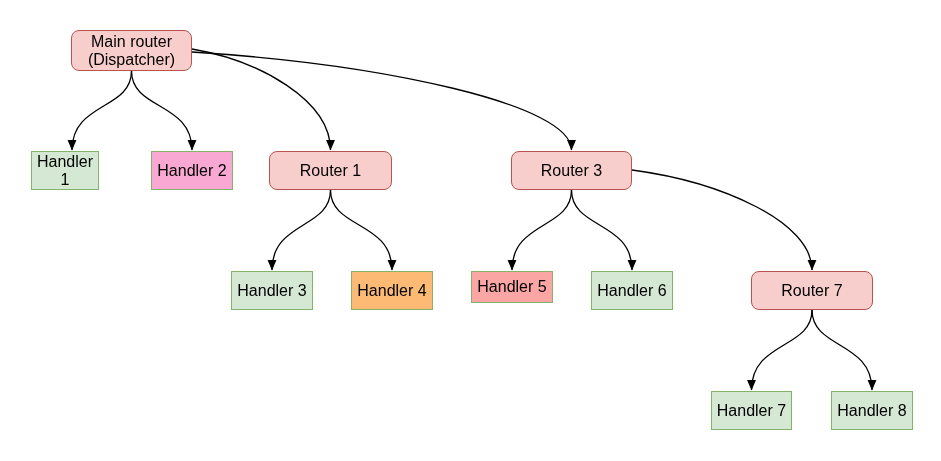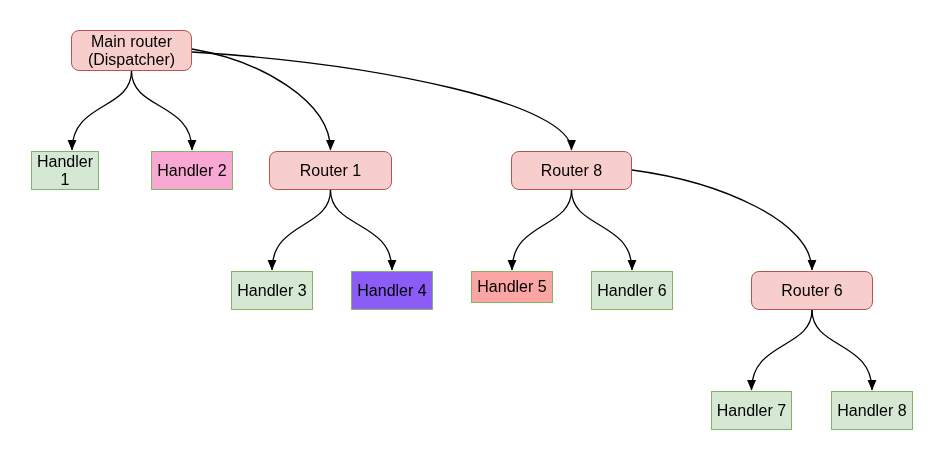--- a/index.html
+++ b/index.html
@@ -56,22 +56,22 @@
         <path d="M 812 310 C 812 349, 751.5 341, 751.5 390" fill="none" stroke="#000000" stroke-width="1.3" marker-end="url(#arrowhead)"></path>
         <path d="M 812 310 C 812 349, 872 341, 872 390" fill="none" stroke="#000000" stroke-width="1.3" marker-end="url(#arrowhead)"></path>
       </g>
   </svg>
   <div>
       <div class="node router" style="left: 71px; top: 30px; width: 121px; height: 41px; background: rgb(248, 206, 204); border: 1.3px solid rgb(184, 84, 80); border-radius: 8px;">Main router
 (Dispatcher)</div>
       <div class="node handler" style="left: 31px; top: 151px; width: 68px; height: 39px; background: rgb(213, 232, 212); border: 1.3px solid rgb(130, 179, 102); border-radius: 0px;">Handler 1</div>
       <div class="node handler" style="left: 151px; top: 151px; width: 82px; height: 39px; background: #f9a8d4; border: 1.3px solid rgb(130, 179, 102); border-radius: 0px;">Handler 2</div>
       <div class="node router" style="left: 269px; top: 151px; width: 123px; height: 39px; background: rgb(248, 206, 204); border: 1.3px solid rgb(184, 84, 80); border-radius: 8px;">Router 1</div>
-      <div class="node router" style="left: 511px; top: 151px; width: 121px; height: 39px; background: rgb(248, 206, 204); border: 1.3px solid rgb(184, 84, 80); border-radius: 8px;">Router 8</div>
+      <div class="node router" style="left: 511px; top: 151px; width: 121px; height: 39px; background: rgb(248, 206, 204); border: 1.3px solid rgb(184, 84, 80); border-radius: 8px;">Router 3</div>
       <div class="node handler" style="left: 231px; top: 271px; width: 82px; height: 39px; background: rgb(213, 232, 212); border: 1.3px solid rgb(130, 179, 102); border-radius: 0px;">Handler 3</div>
-      <div class="node handler" style="left: 351px; top: 271px; width: 82px; height: 39px; background: #8b5cf6; border: 1.3px solid rgb(130, 179, 102); border-radius: 0px;">Handler 4</div>
+      <div class="node handler" style="left: 351px; top: 271px; width: 82px; height: 39px; background: #fdba74; border: 1.3px solid rgb(130, 179, 102); border-radius: 0px;">Handler 4</div>
       <div class="node handler" style="left: 471px; top: 271px; width: 82px; height: 32px; background: #fca5a5; border: 1.3px solid rgb(130, 179, 102); border-radius: 0px;">Handler 5</div>
       <div class="node handler" style="left: 591px; top: 271px; width: 82px; height: 39px; background: rgb(213, 232, 212); border: 1.3px solid rgb(130, 179, 102); border-radius: 0px;">Handler 6</div>
-      <div class="node router" style="left: 751px; top: 271px; width: 122px; height: 39px; background: rgb(248, 206, 204); border: 1.3px solid rgb(184, 84, 80); border-radius: 8px;">Router 6</div>
+      <div class="node router" style="left: 751px; top: 271px; width: 122px; height: 39px; background: rgb(248, 206, 204); border: 1.3px solid rgb(184, 84, 80); border-radius: 8px;">Router 7</div>
       <div class="node handler" style="left: 711px; top: 391px; width: 81px; height: 39px; background: rgb(213, 232, 212); border: 1.3px solid rgb(130, 179, 102); border-radius: 0px;">Handler 7</div>
       <div class="node handler" style="left: 831px; top: 391px; width: 82px; height: 39px; background: rgb(213, 232, 212); border: 1.3px solid rgb(130, 179, 102); border-radius: 0px;">Handler 8</div>
     </div>
 </div>
 
 </body></html>

